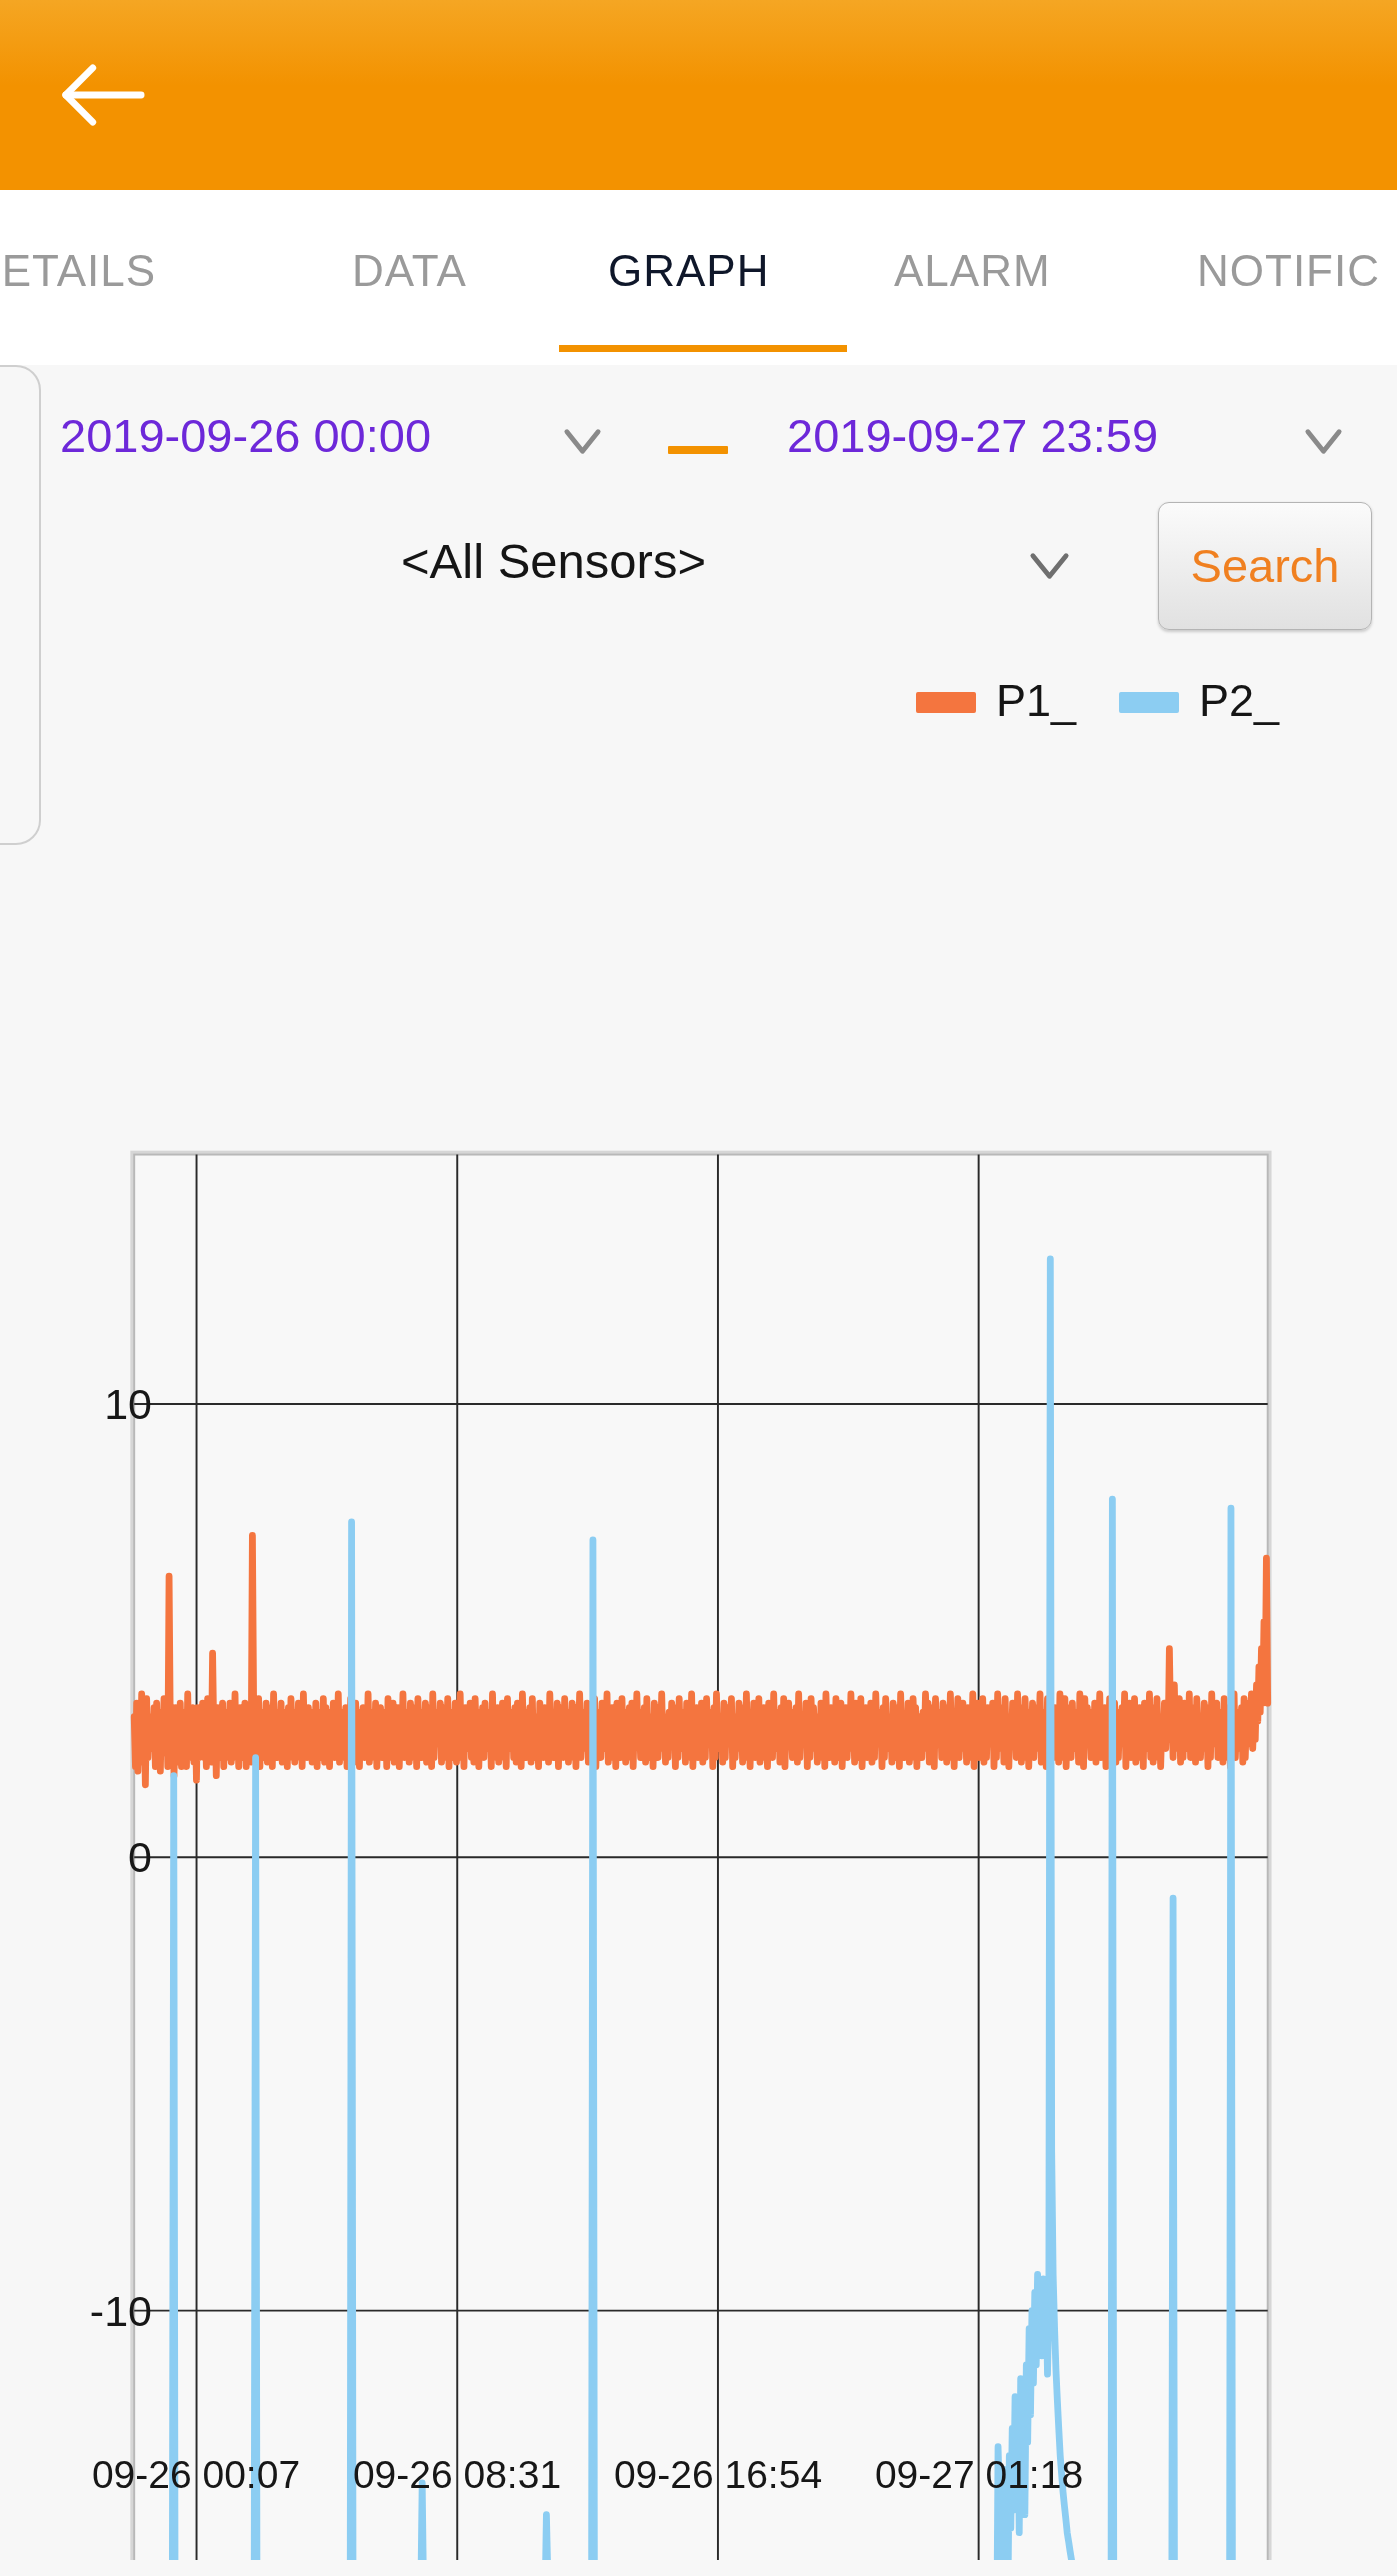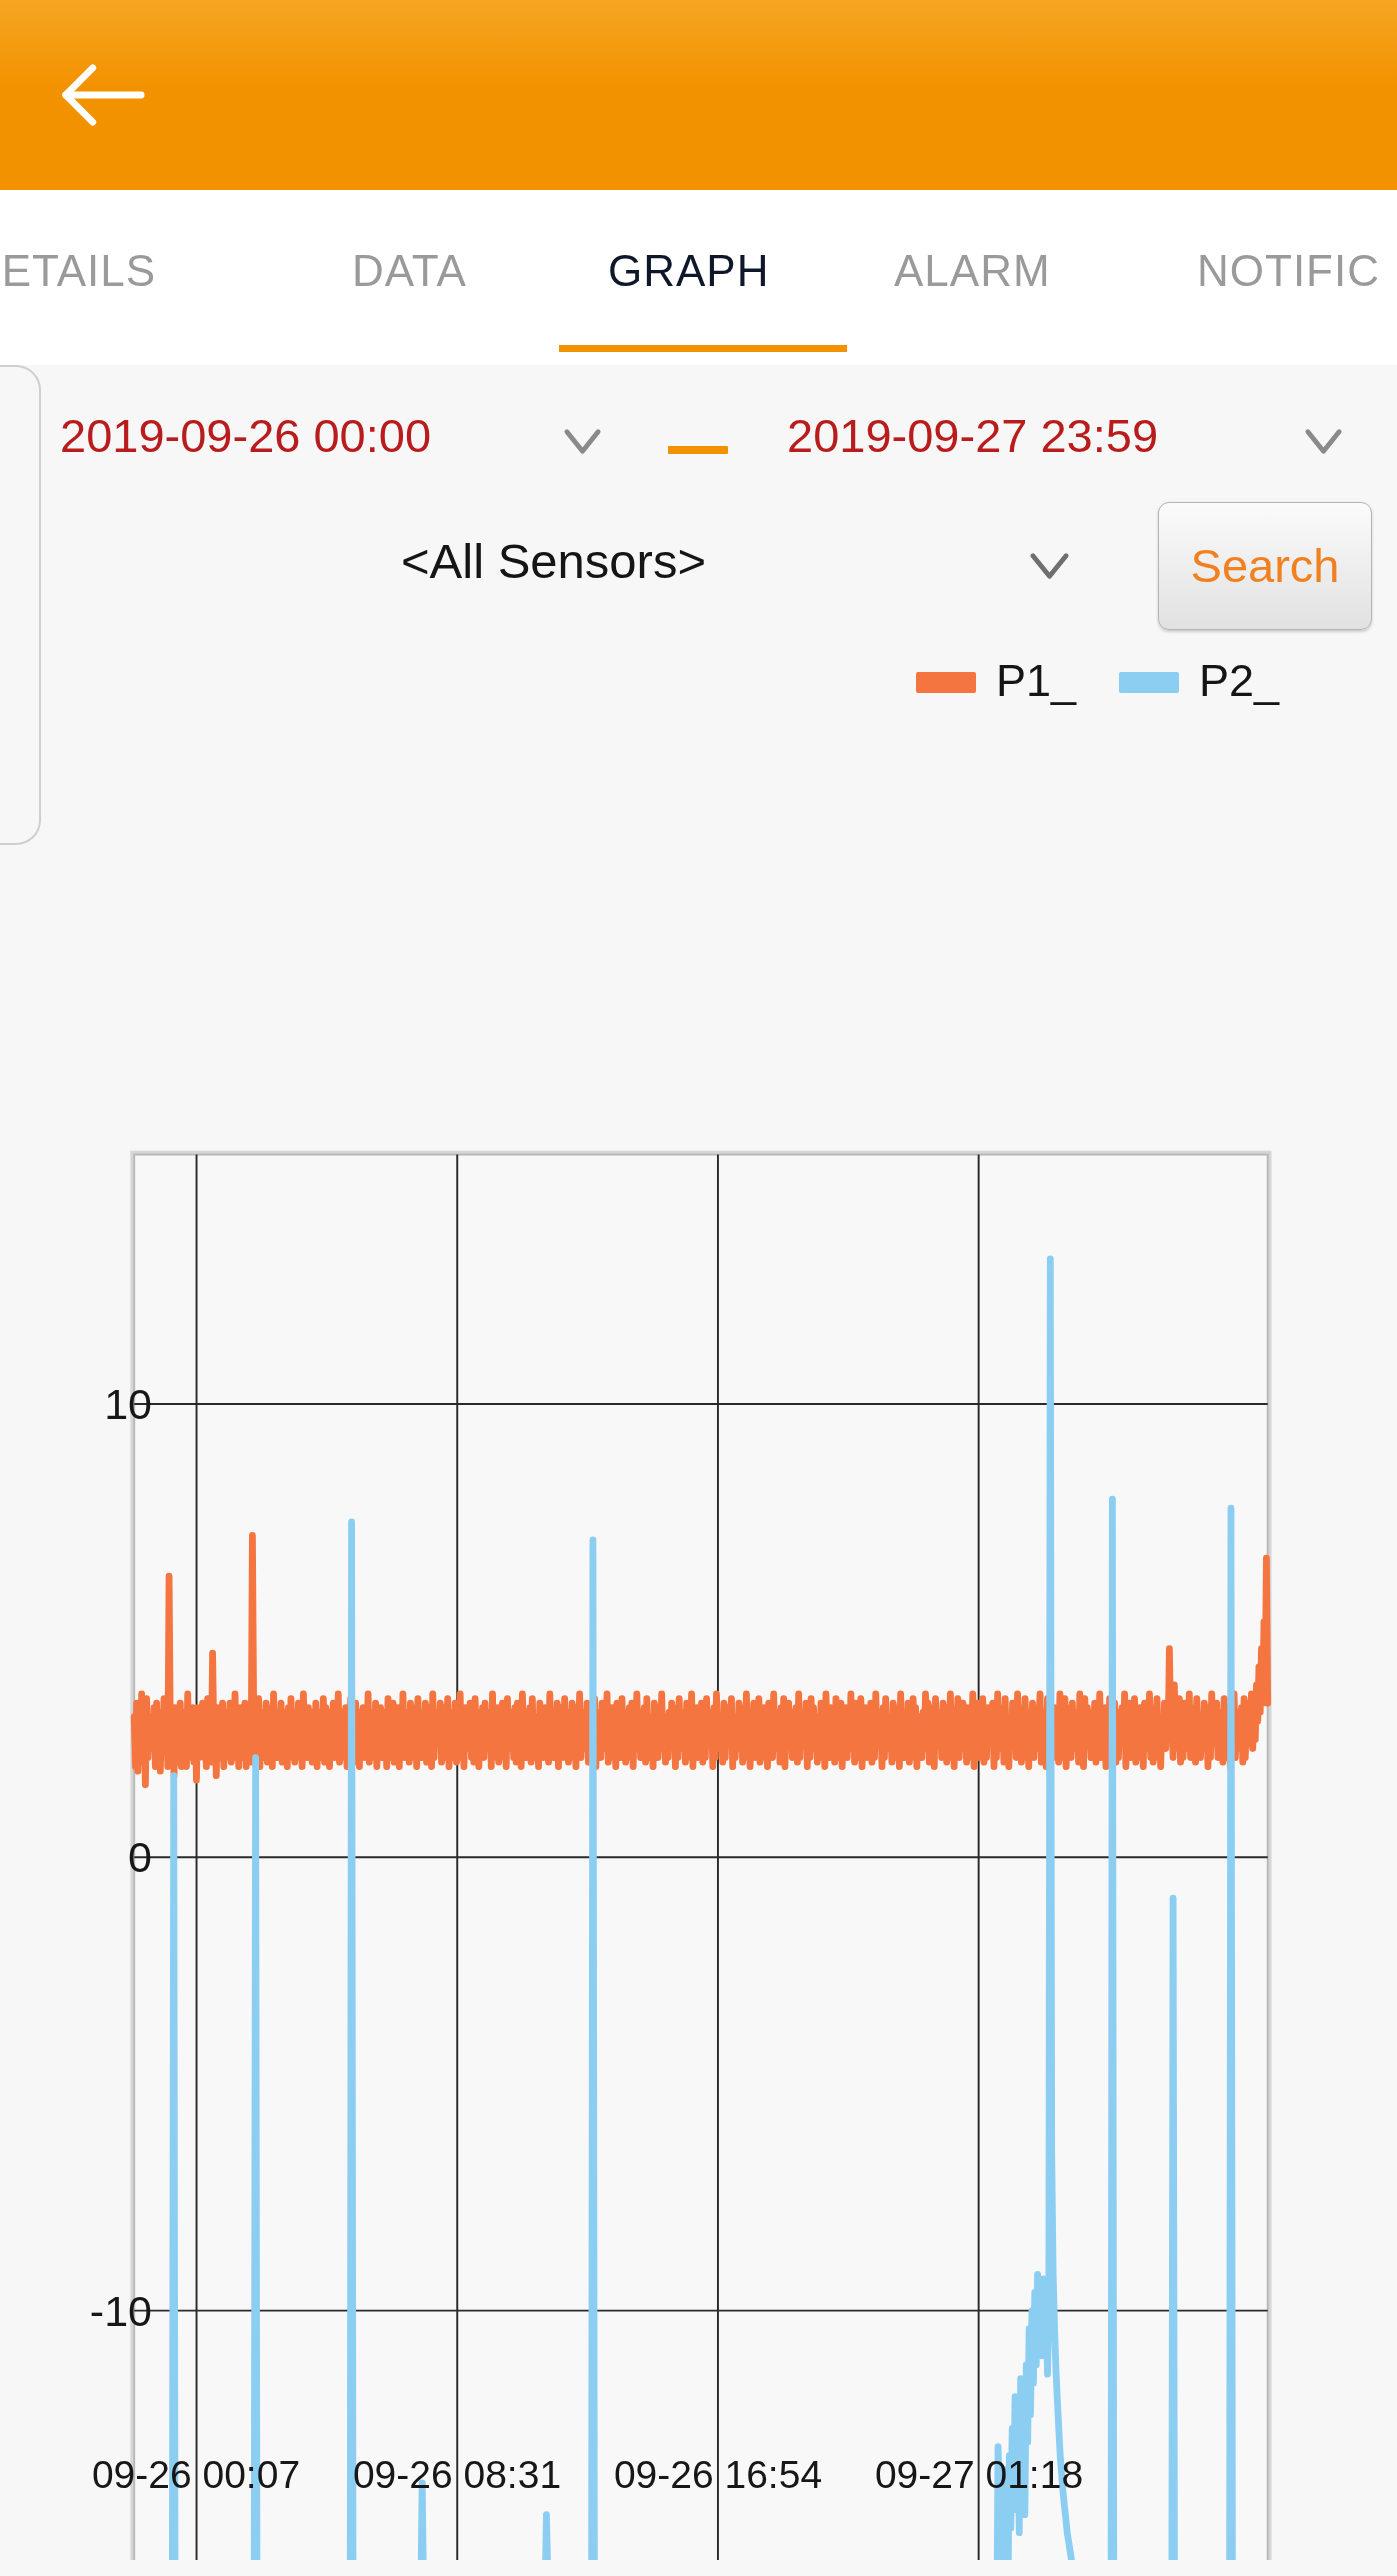--- a/index.html
+++ b/index.html
@@ -57,21 +57,21 @@
     background:#f7f7f7;
     box-sizing:border-box;
   }
 
   
   .daterow{
     position:absolute;left:0;top:17.5px;width:1398px;height:117px;
   }
   .date-val{
     position:absolute;top:25px;
-    font-size:47px;color:#b91c1c;white-space:nowrap;cursor:pointer;
+    font-size:47px;color:#6d28d9;white-space:nowrap;cursor:pointer;
   }
   .date-start{left:60px;}
   .date-end{left:787px;}
   .chev{
     position:absolute;top:39px;
     width:43px;height:39px;cursor:pointer;
   }
   .chev svg{display:block;}
   .chev-start{left:561px;}
   .chev-end{left:1302px;}
@@ -98,21 +98,21 @@
     cursor:pointer;
   }
   .search-btn span{
     position:absolute;left:0;top:0;width:212px;height:126px;
     display:flex;align-items:center;justify-content:center;
     font-size:47px;color:#f08020;
   }
 
   
   .legend{
-    position:absolute;left:0;top:276px;width:1246px;height:78px;
+    position:absolute;left:0;top:296px;width:1246px;height:78px;
   }
   .legend-item{position:absolute;top:17.5px;height:49px;}
   .legend-swatch{
     position:absolute;top:13.6px;left:0;width:60px;height:21.4px;border-radius:1.9px;
   }
   .legend-label{
     position:absolute;left:80px;top:-3.9px;
     font-size:45px;color:#151515;white-space:nowrap;
   }
   .legend-p1{left:916px;}

